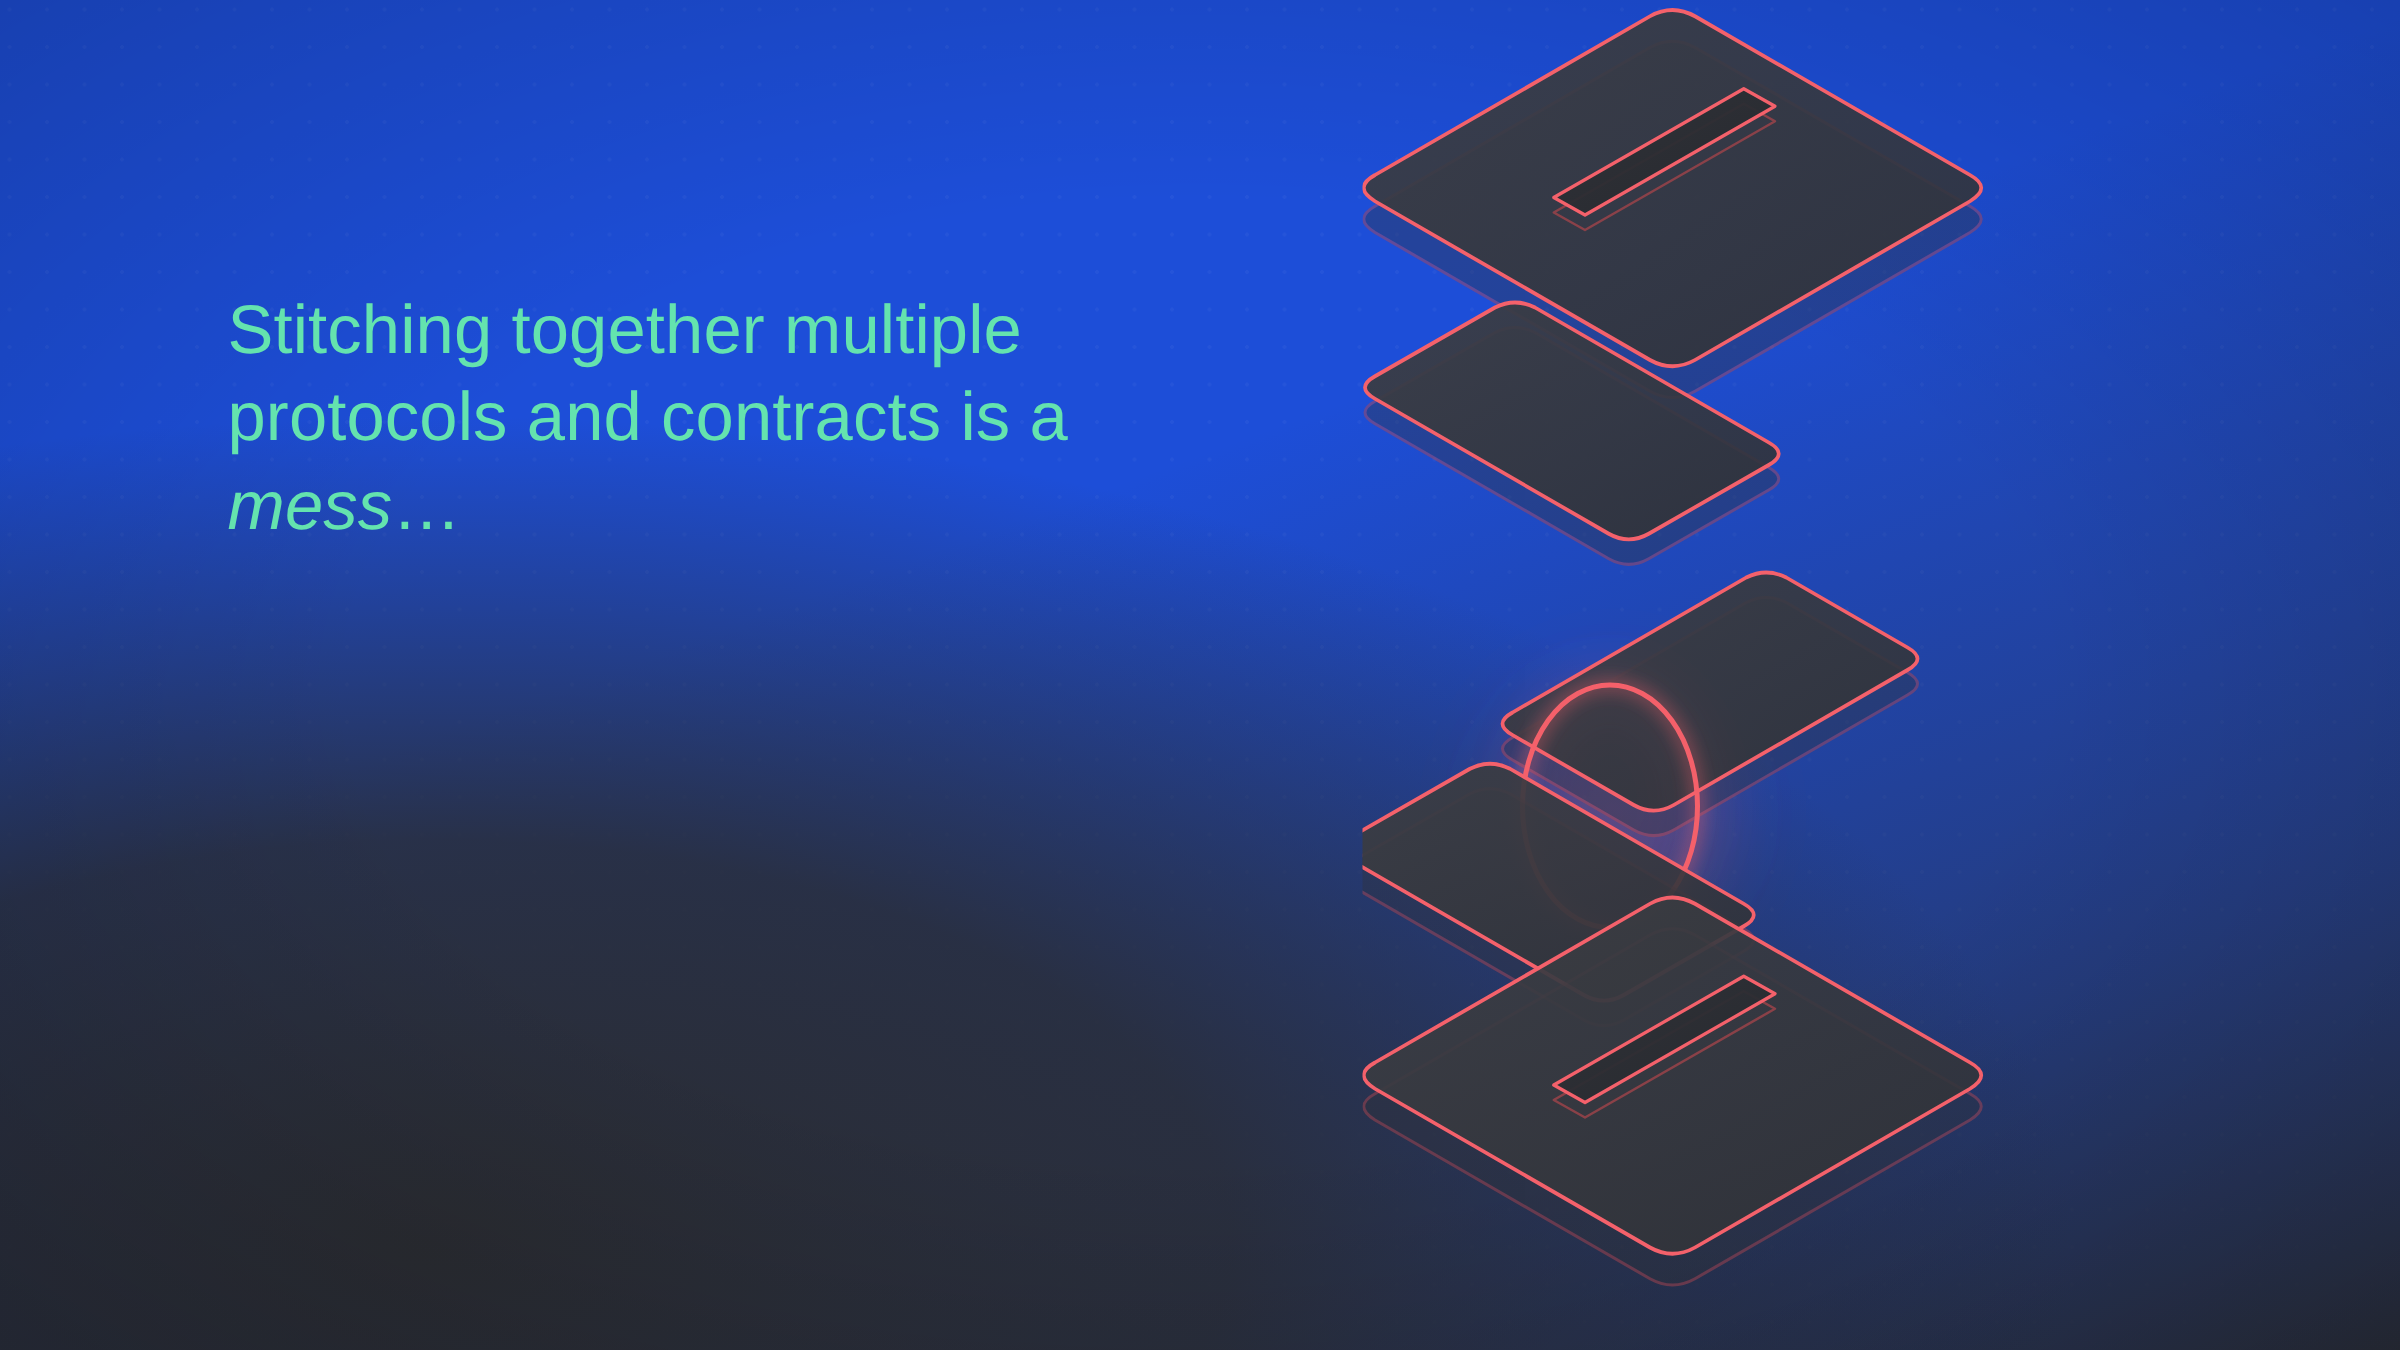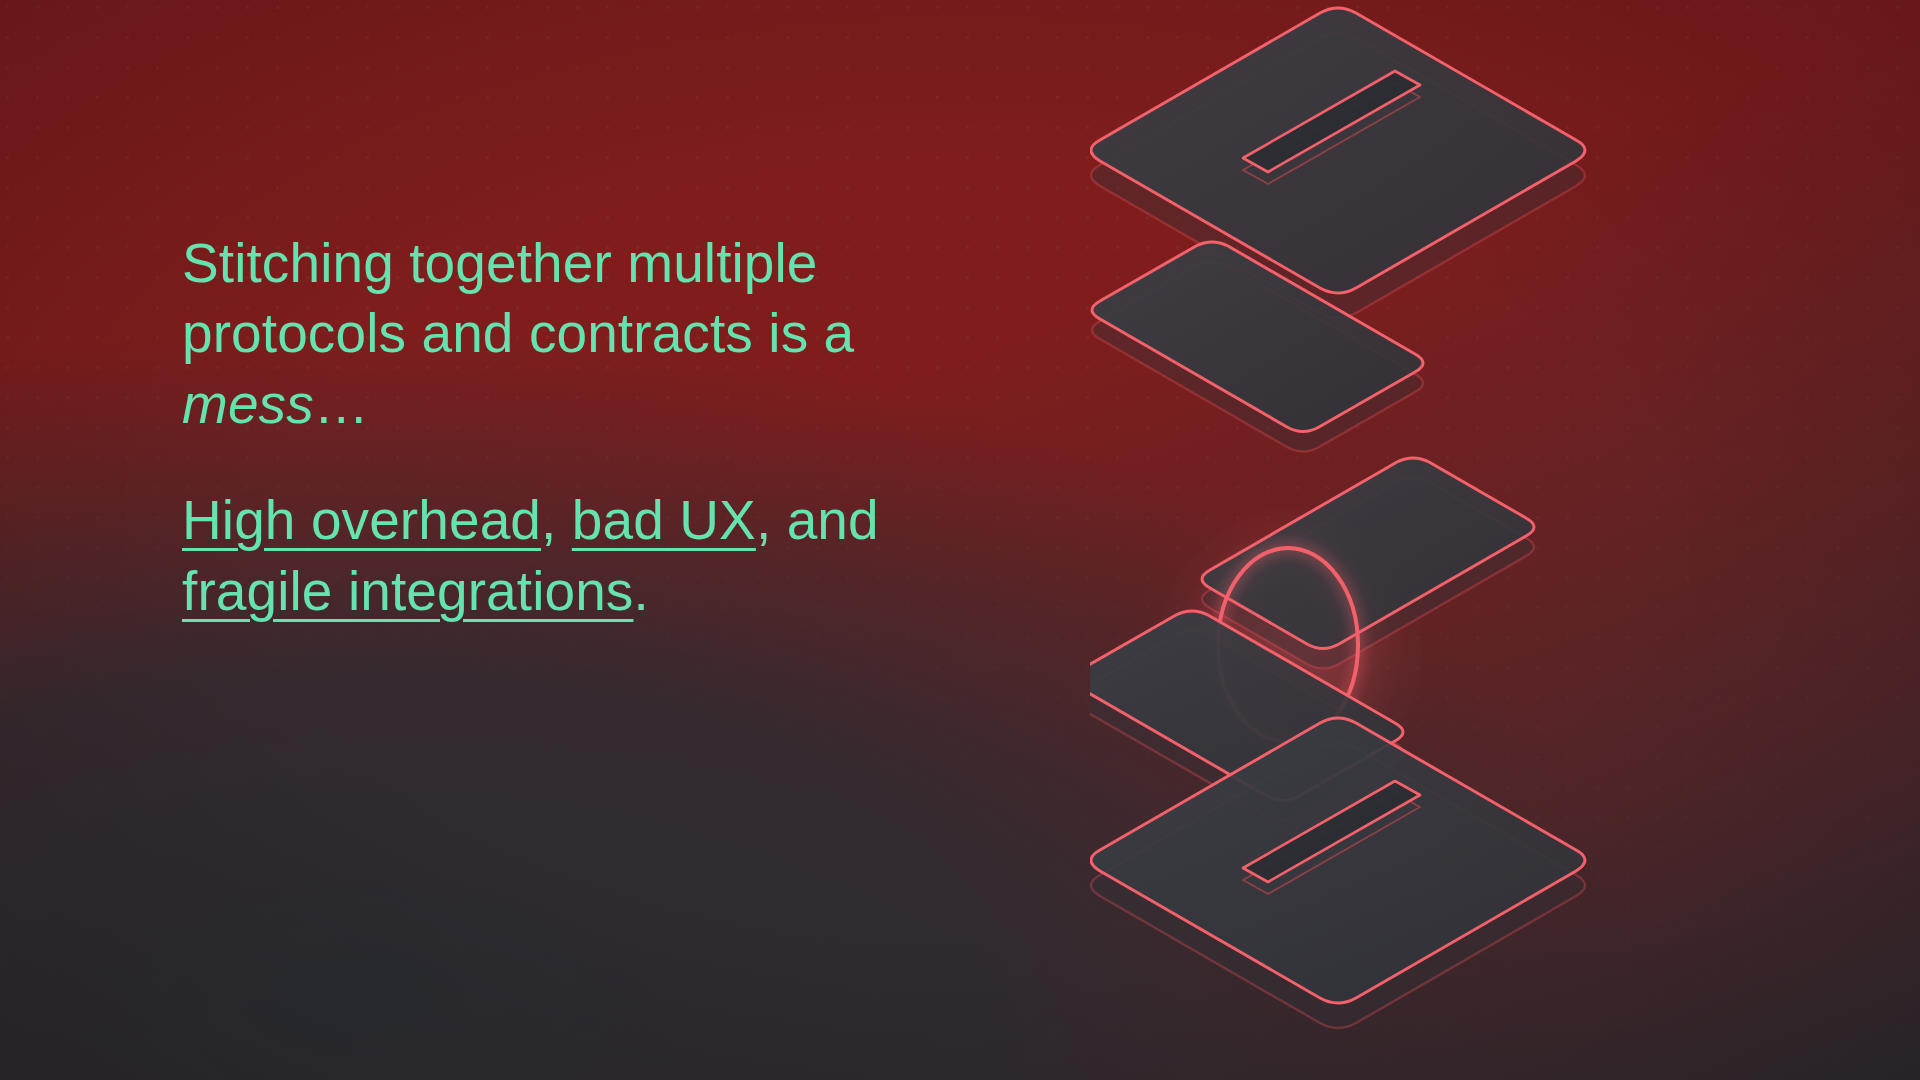--- a/index.html
+++ b/index.html
@@ -12,21 +12,21 @@
     width: 1920px;
     height: 1080px;
     overflow: hidden;
     font-family: "Liberation Sans", sans-serif;
   }
 
   #slide {
     position: relative;
     width: 1920px;
     height: 1080px;
-    background: #7f1d1d;
+    background: #1d4ed8;
     overflow: hidden;
   }
 
   
   .dot-layer {
     position: absolute;
     inset: 0;
     background-image:
       radial-gradient(circle at 1.6px 1.6px, rgba(255,255,255,0.035) 1.5px, transparent 1.7px);
     background-size: 30px 30px;
@@ -90,21 +90,20 @@
 <div id="slide">
 
   <div class="dot-layer"></div>
   <div class="dot-fade"></div>
 
   <div id="text-column">
 
     <p class="para tight"><span>Stitching together multiple protocols and contracts is a </span><span class="it">mess</span><span>…</span></p>
 
 
-    <p class="para"><span class="ul">High overhead</span><span>, </span><span class="ul">bad UX</span><span>, and </span><span class="ul">fragile integrations</span><span>.</span></p>
 
   </div>
 
   <div id="graphic">
     <svg viewBox="0 0 760 1100" xmlns="http://www.w3.org/2000/svg">
       <defs>
         <linearGradient id="plateFill" x1="0" y1="0" x2="1" y2="1">
           <stop offset="0%" stop-color="#3c3e45" stop-opacity="0.95"></stop>
           <stop offset="55%" stop-color="#35373d" stop-opacity="0.9"></stop>
           <stop offset="100%" stop-color="#2f3137" stop-opacity="0.9"></stop>

